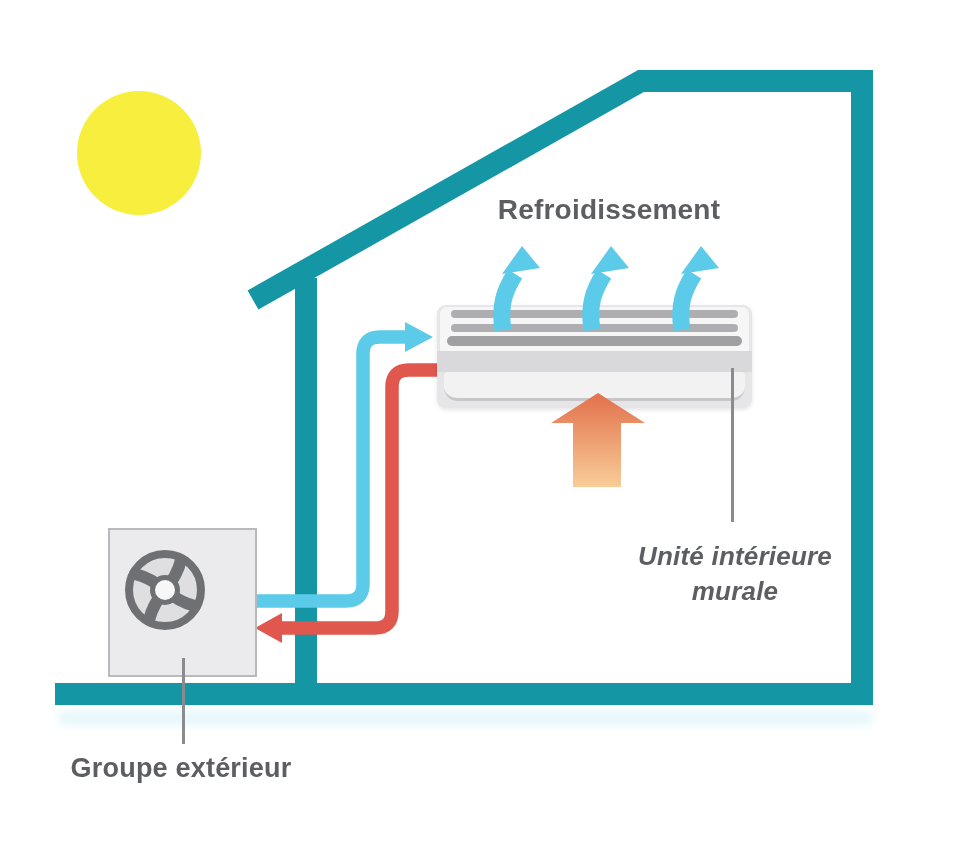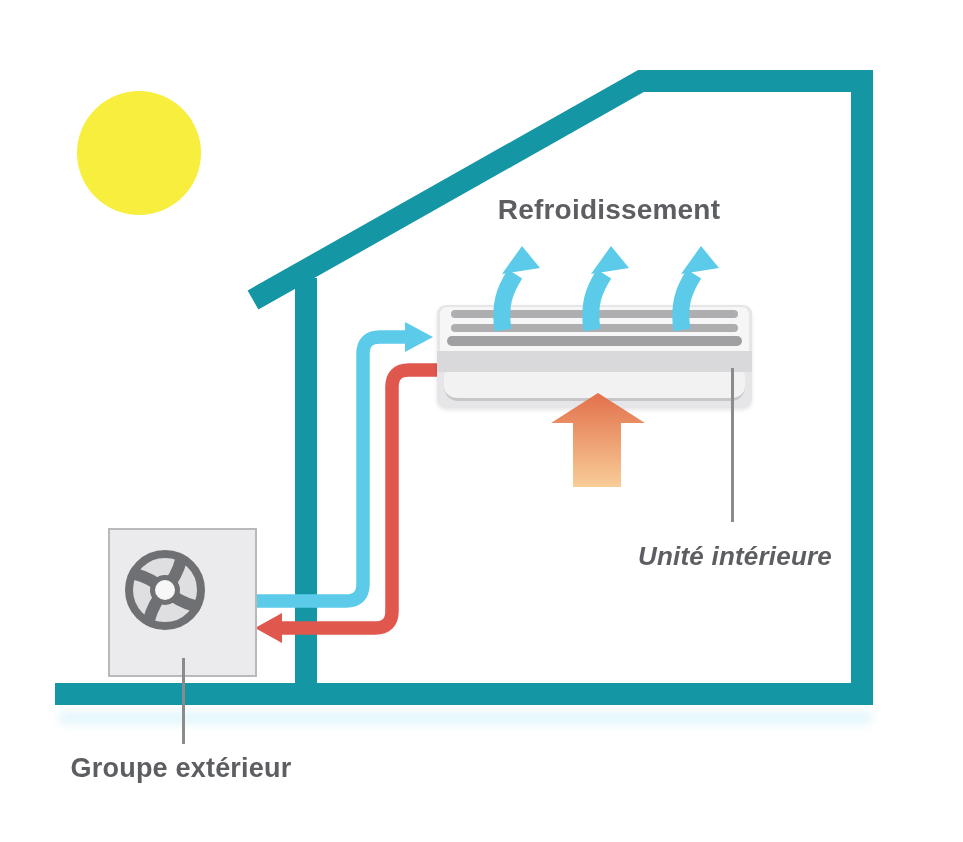--- a/index.html
+++ b/index.html
@@ -115,16 +115,17 @@
       <circle cx="50" cy="50" r="10" fill="#f7f7f8"></circle>
     </svg>
   </div>
 
   <div class="abs leader-line leader-indoor"></div>
   <div class="abs leader-line leader-outdoor"></div>
 
   <div class="abs label label-cooling">Refroidissement</div>
   <div class="abs label label-indoor">
     <div>Unité intérieure</div>
+    <div>murale</div>
   </div>
   <div class="abs label label-outdoor">Groupe extérieur</div>
 
 </div>
 
 </body></html>

